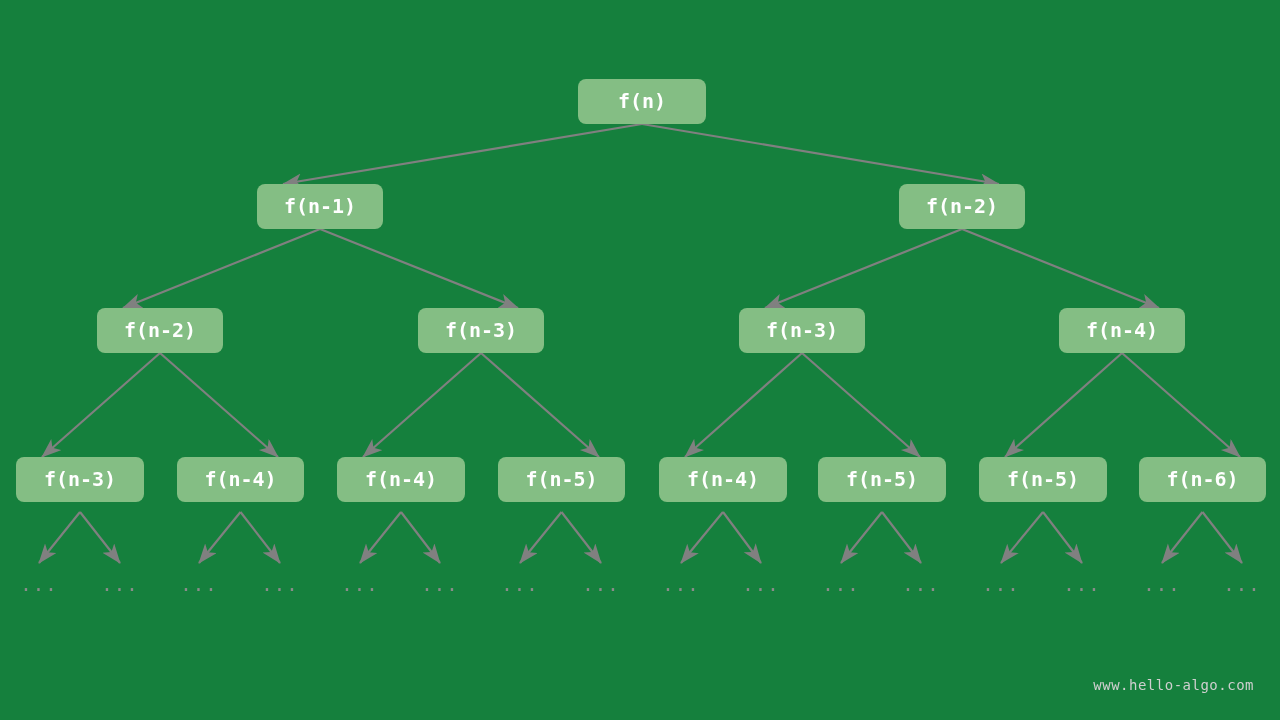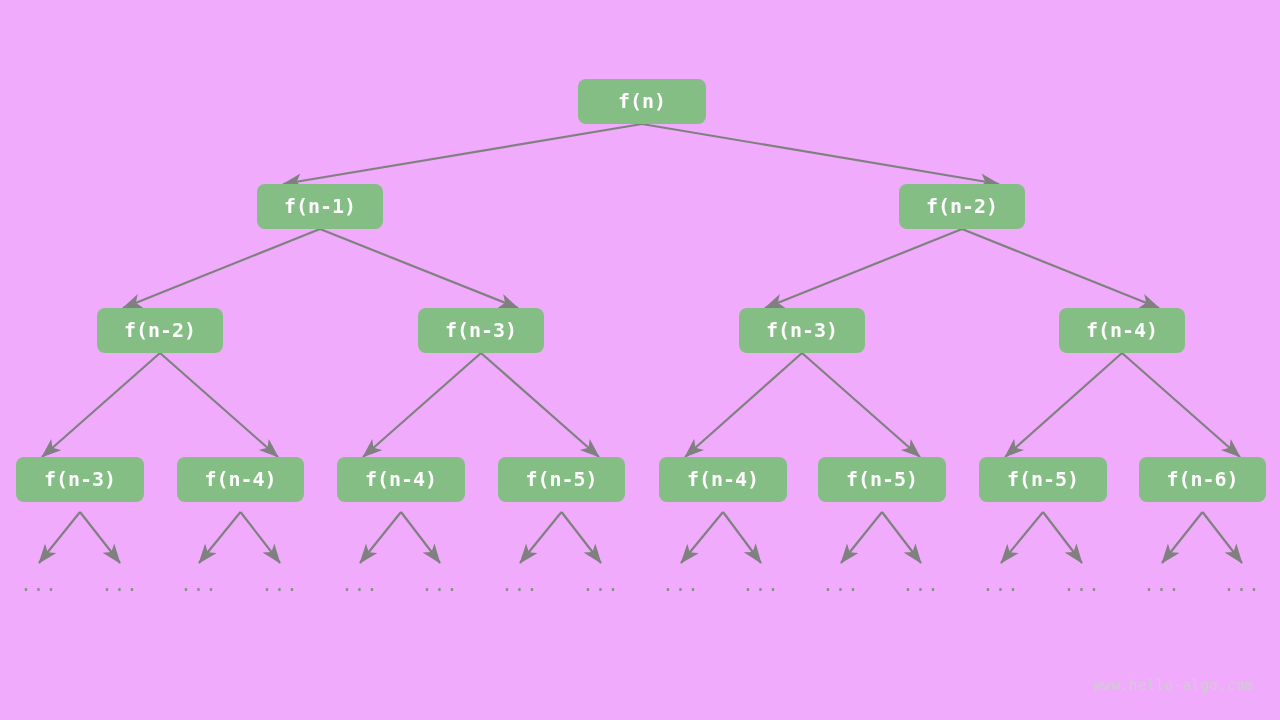--- a/index.html
+++ b/index.html
@@ -57,21 +57,21 @@
     font-size: 14px;
     fill: #cfcfcf;
     text-anchor: end;
     dominant-baseline: middle;
     letter-spacing: 0.5px;
   }
 </style>
 </head>
 <body>
 
-<div id="diagram-root" style="background: #f0abfc;">
+<div id="diagram-root" style="background: #15803d;">
   <svg id="tree-svg" viewBox="0 0 1280 720">
     <defs>
       <marker id="arrowhead" markerWidth="10" markerHeight="10" refX="8.6" refY="3.4" orient="auto" markerUnits="strokeWidth">
         <path d="M 0 0 L 9 3.4 L 0 6.8 L 2.3 3.4 Z" fill="#808080"></path>
       </marker>
     </defs>
     <g id="edges-layer">
         <line x1="642" y1="124" x2="283" y2="184" class="edge-line" stroke="#808080" marker-end="url(#arrowhead)"></line>
         <line x1="642" y1="124" x2="999" y2="184" class="edge-line" stroke="#808080" marker-end="url(#arrowhead)"></line>
         <line x1="320" y1="229" x2="123" y2="308" class="edge-line" stroke="#808080" marker-end="url(#arrowhead)"></line>

